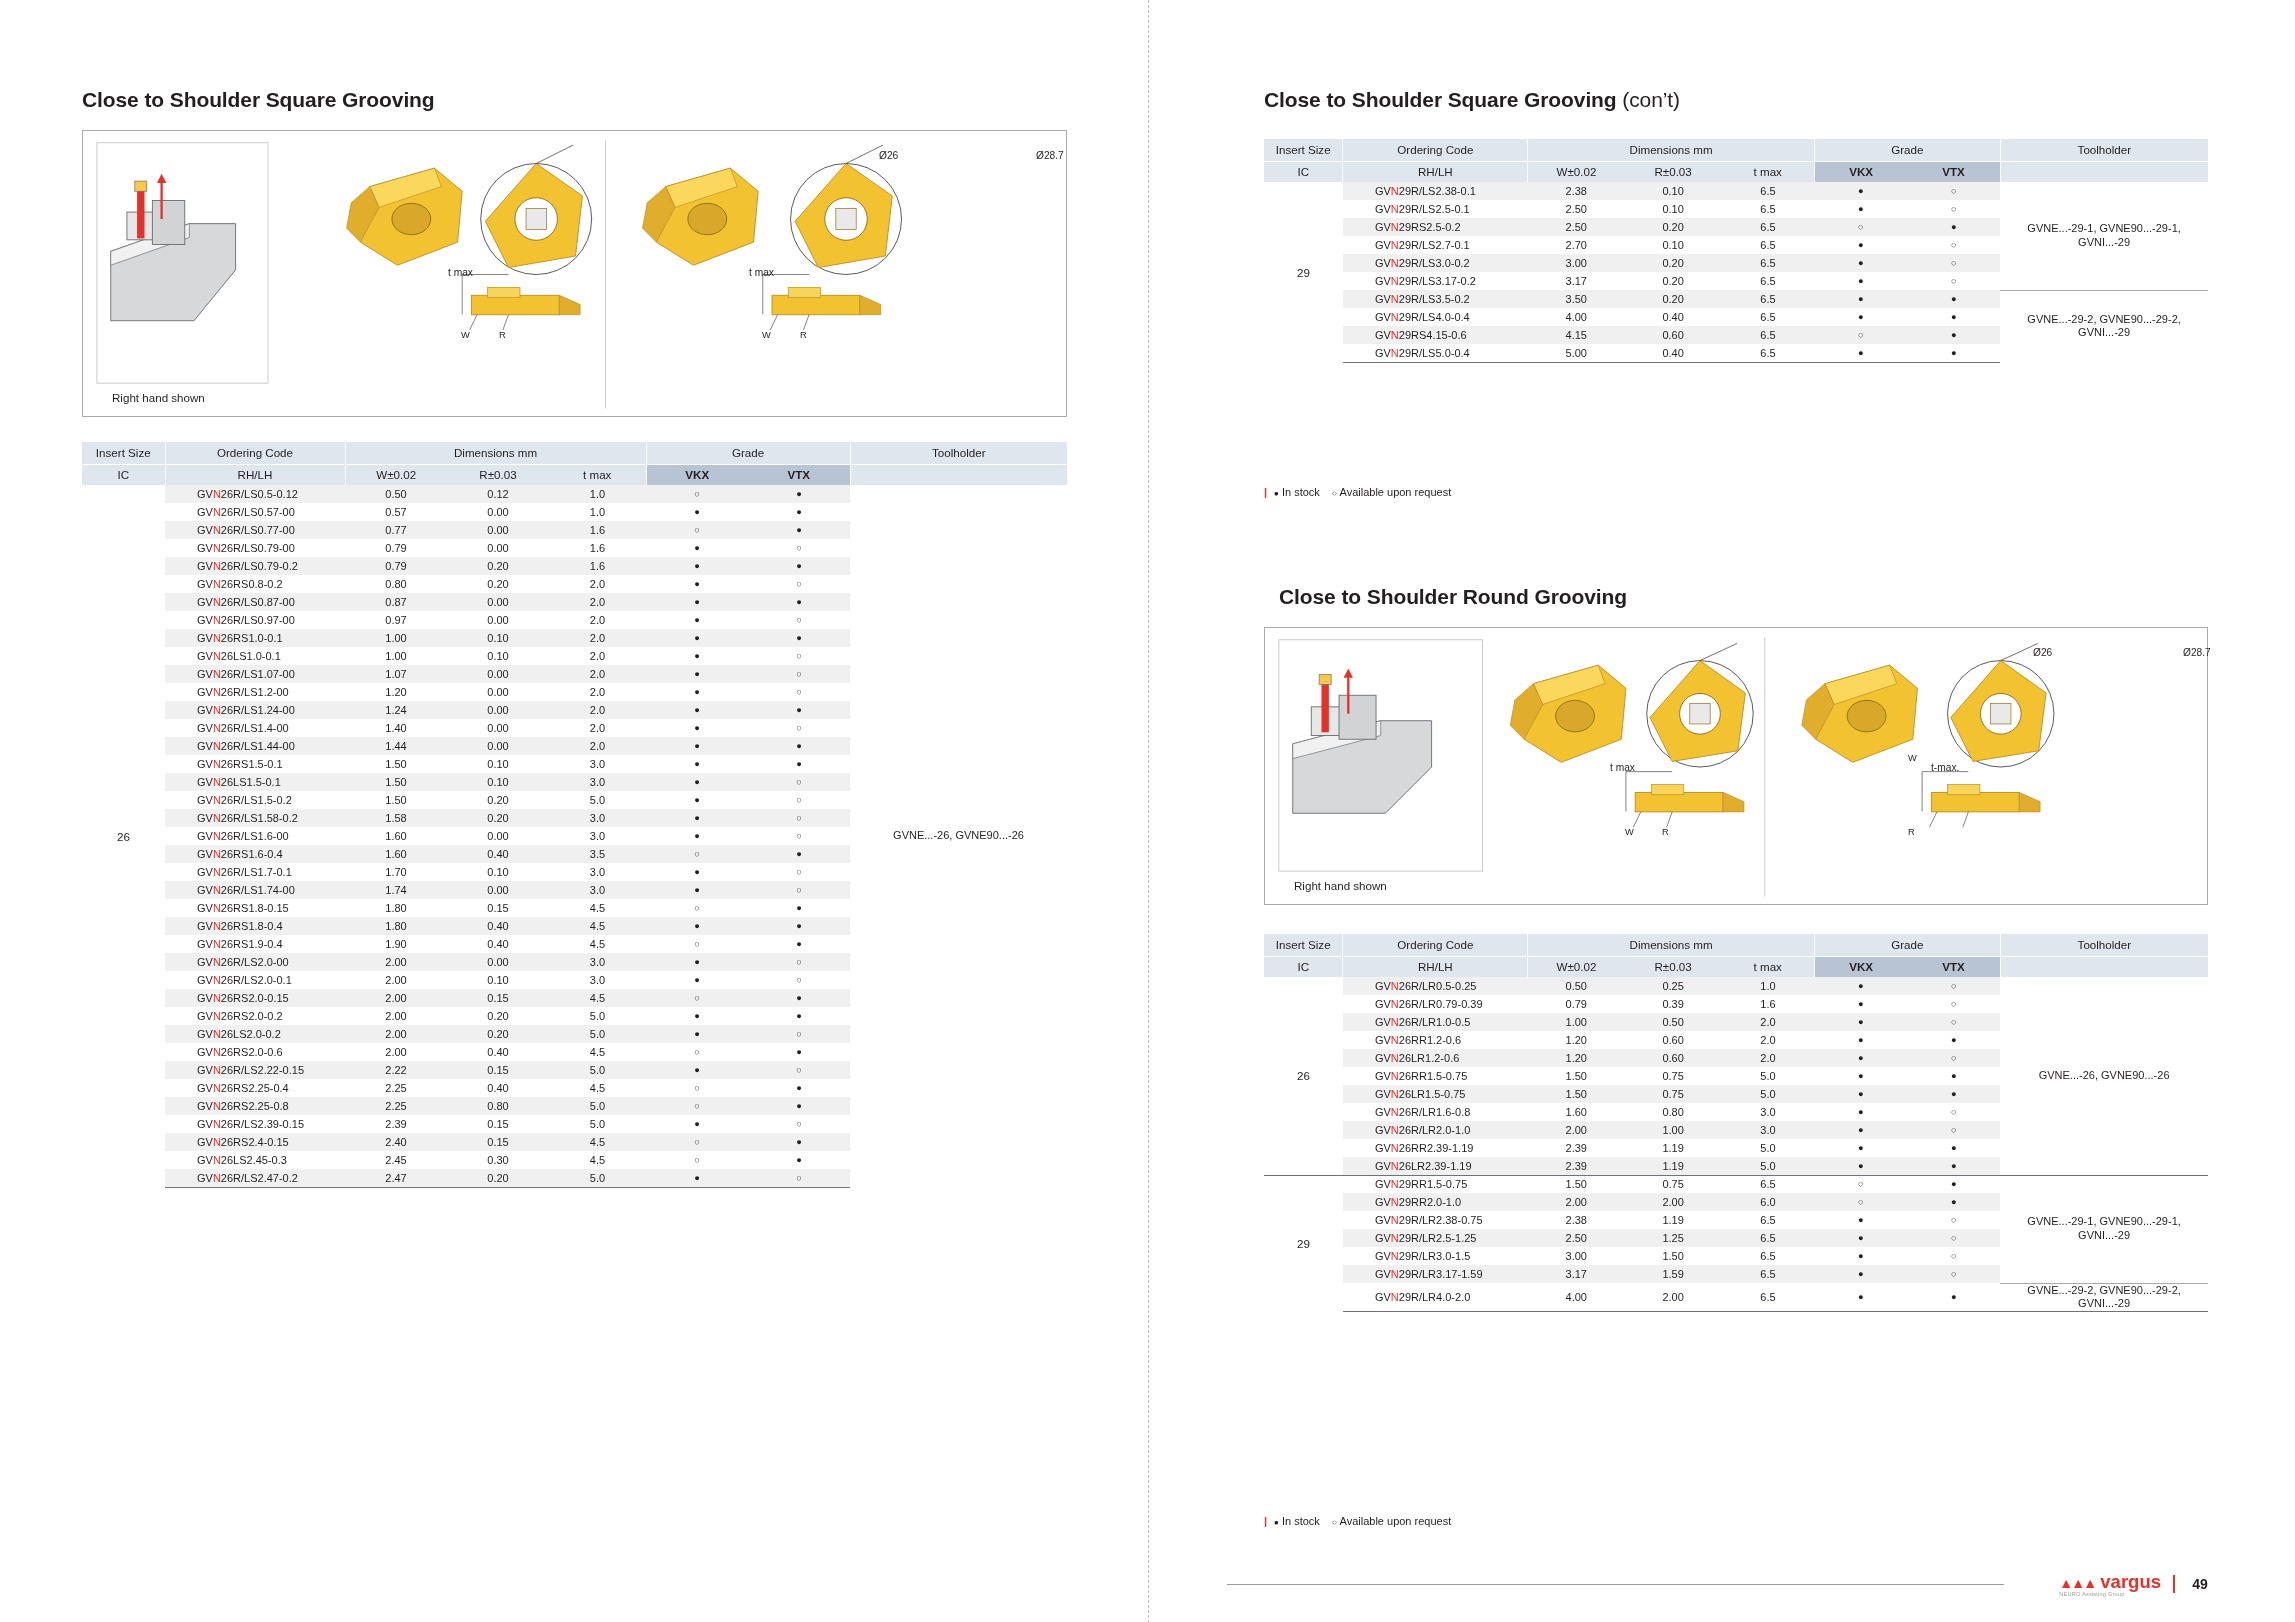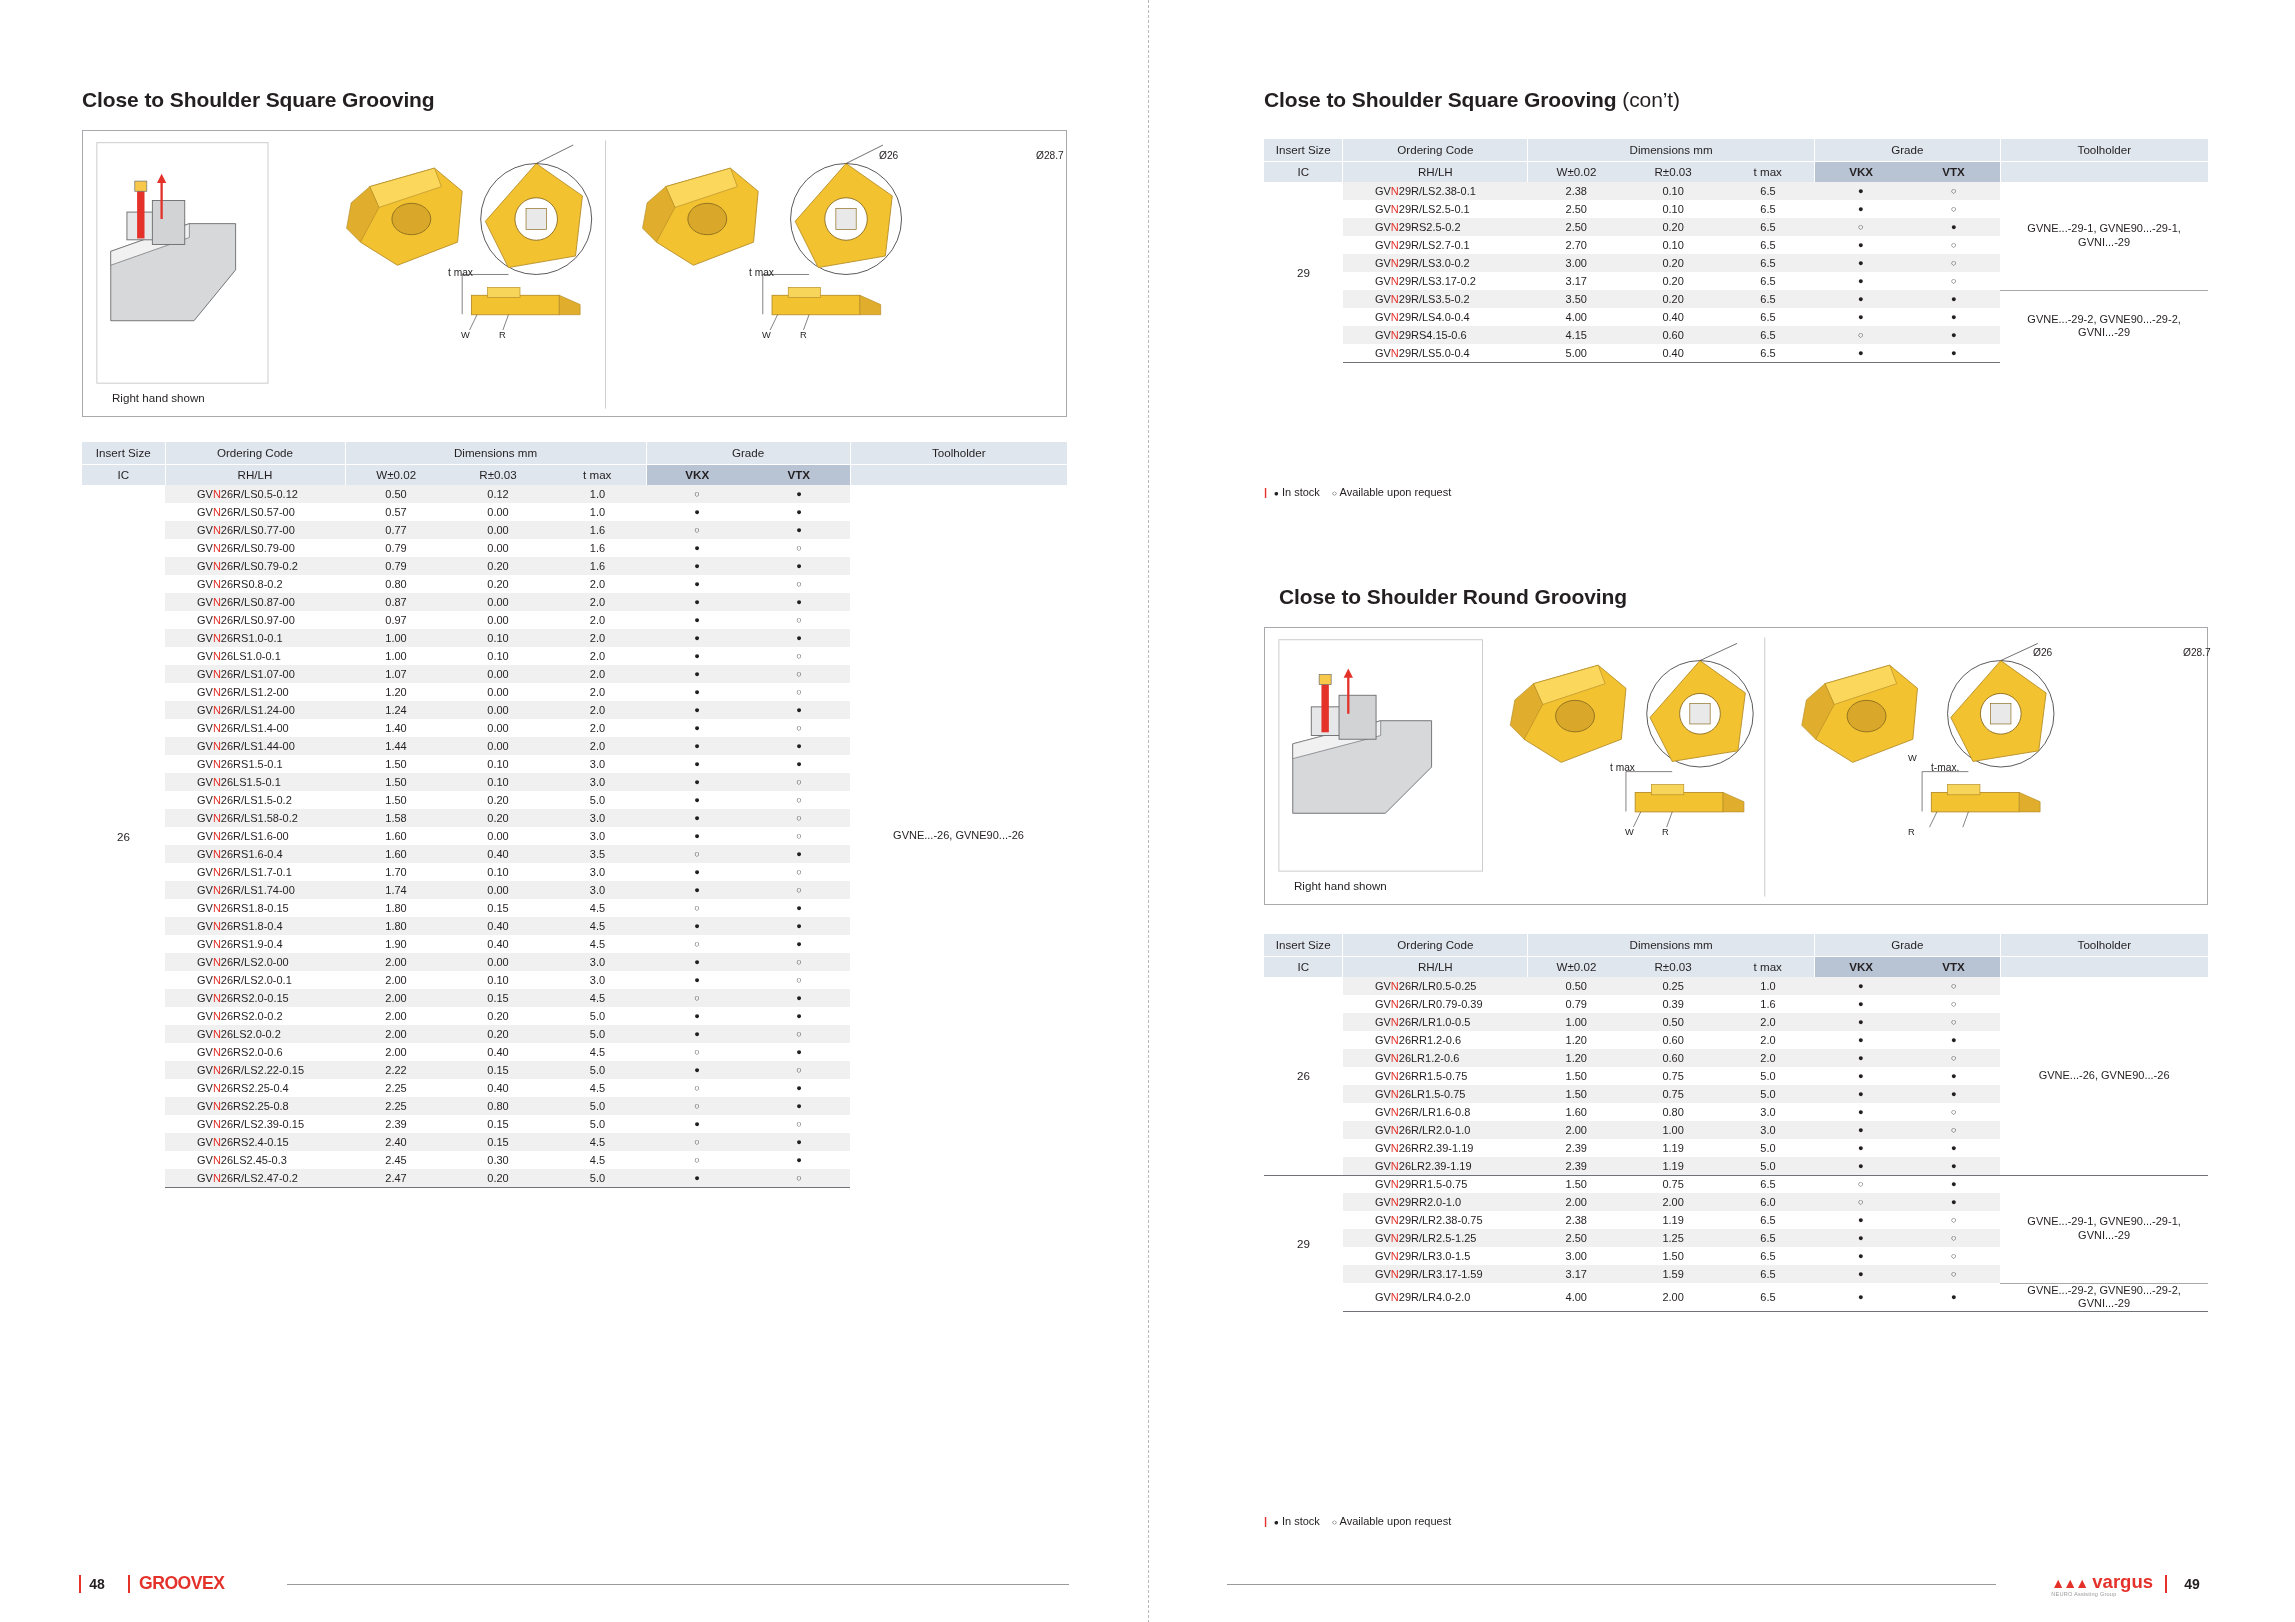--- a/index.html
+++ b/index.html
@@ -531,27 +531,20 @@
           <td class="code" style="border-bottom: 0.7px solid rgb(111, 115, 120);"><span>GV</span><span class="nred">N</span><span>26R/LS2.47-0.2</span></td>
           <td style="border-bottom: 0.7px solid rgb(111, 115, 120);">2.47</td>
           <td style="border-bottom: 0.7px solid rgb(111, 115, 120);">0.20</td>
           <td style="border-bottom: 0.7px solid rgb(111, 115, 120);">5.0</td>
           <td style="font-size: 9.3px; border-bottom: 0.7px solid rgb(111, 115, 120);">●</td>
           <td style="font-size: 9.3px; border-bottom: 0.7px solid rgb(111, 115, 120);">○</td>
         </tr>
       </tbody>
   </table>
 
-  <div class="footer" style="left:79px; right:79px;">
-    <div class="pagebar" style="left:0;"></div>
-    <div class="pagenum" style="left:10.2px;">48</div>
-    <div class="pagebar" style="left:49px;"></div>
-    <div class="brand-groovex" style="left:60px;">GROOVEX</div>
-    <div class="footer-line" style="left:208px; right:0;"></div>
-  </div>
 </div>
 
 <div class="page page-right">
 
   <h1 class="section-title" style="left:116px; top:88px;">
     <span>Close to Shoulder Square Grooving</span>
     <span class="light">(con’t)</span>
   </h1>
 
   <table class="spec" style="left:116px; top:139px; width:944px;">
@@ -940,21 +933,21 @@
 
   <div class="legend" style="left:116px; top:1515px;">
     <span class="bar">|</span>
     <span class="d"></span>
     <span>In stock</span>
     &nbsp;&nbsp;
     <span class="c"></span>
     <span>Available upon request</span>
   </div>
 
-  <div class="footer" style="left:79px; right:87px;">
+  <div class="footer" style="left:79px; right:79px;">
     <div class="footer-line" style="left:0; right:213px;"></div>
     <div class="brand-vargus" style="right:56px;">
       <span class="chevs">▲▲▲</span>
       <span>vargus</span>
       <span class="sub">NEURO Assisting Group</span>
     </div>
     <div class="pagebar" style="right:42px;"></div>
     <div class="pagenum" style="right:9.3px;">49</div>
   </div>
 </div>

